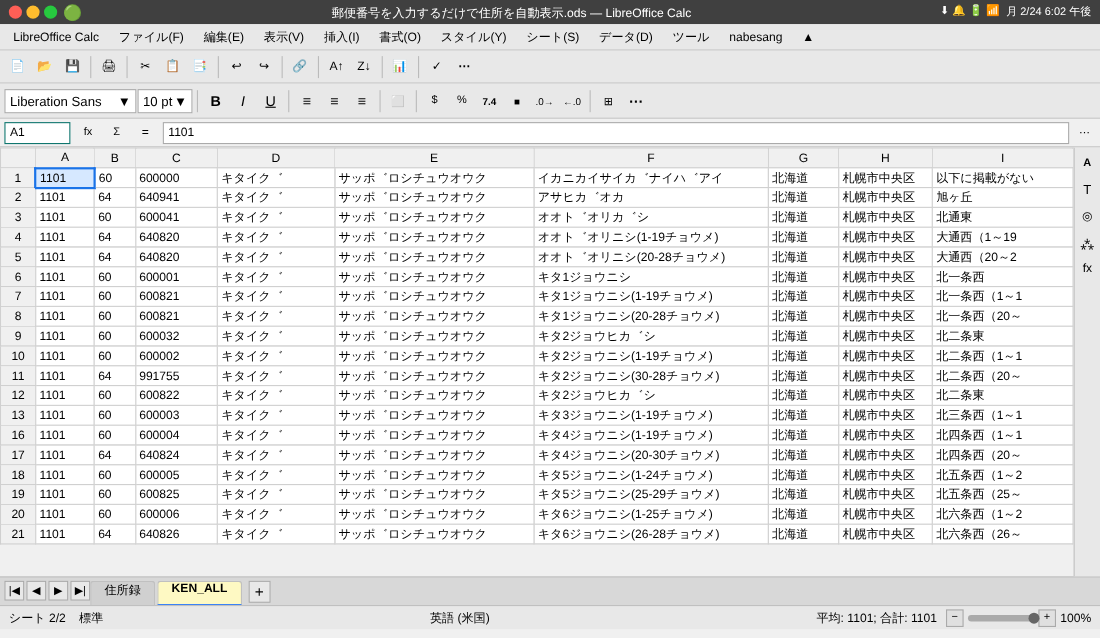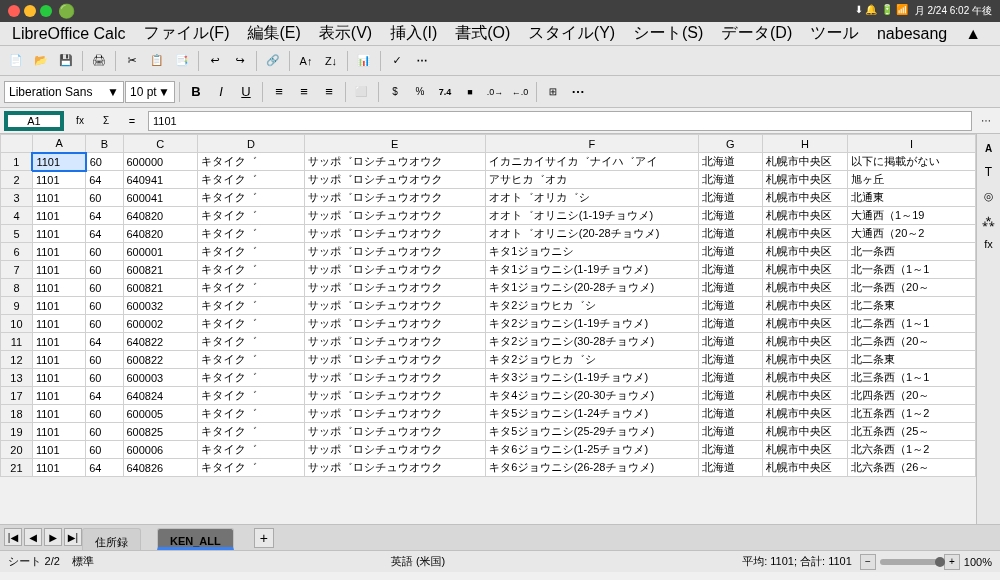--- a/index.html
+++ b/index.html
@@ -29,21 +29,21 @@
       background: #e8e8e8;
       height: 24px;
       display: flex;
       align-items: center;
       padding: 0 4px;
       border-bottom: 1px solid #c0c0c0;
       gap: 2px;
     }
     .menu-item {
       padding: 2px 8px;
-      font-size: 16px;
+      font-size: 11px;
       cursor: pointer;
       border-radius: 3px;
     }
 
     
     #toolbar1, #toolbar2 {
       background: #e8e8e8;
       height: 30px;
       display: flex;
       align-items: center;
@@ -111,27 +111,26 @@
       height: 26px;
       display: flex;
       align-items: center;
       padding: 0 4px;
       border-bottom: 1px solid #c0c0c0;
       gap: 4px;
     }
     .cell-ref {
       width: 60px;
       height: 20px;
-      border: 4px solid #0f766e;
+      border: 1px solid #0f766e;
       background: white;
       padding: 0 4px;
       font-size: 11px;
       display: flex;
       align-items: center;
-      justify-content: center;
     }
     .formula-icons { display: flex; gap: 2px; align-items: center; }
     .formula-bar-input {
       flex: 1;
       height: 20px;
       border: 1px solid #aaa;
       background: white;
       padding: 0 4px;
       font-size: 11px;
       display: flex;
@@ -227,29 +226,29 @@
     .tab-nav { display: flex; align-items: center; gap: 2px; padding-bottom: 4px; }
     .tab-nav-btn { width: 18px; height: 18px; border: 1px solid #aaa; background: #e8e8e8; cursor: pointer; display: flex; align-items: center; justify-content: center; font-size: 10px; }
     .sheet-tab {
       height: 22px;
       padding: 0 12px;
       border: 1px solid #c0c0c0;
       border-bottom: none;
       background: #d0d0d0;
       cursor: pointer;
       display: flex;
-      align-items: flex-end;
+      align-items: flex-start;
       font-size: 11px;
       border-radius: 3px 3px 0 0;
-      margin-right: 16px;
+      margin-right: 2px;
     }
     .sheet-tab.active {
-      background: #737373;
+      background: #fef9c3;
       font-weight: bold;
-      border-bottom: 3px solid #3b82f6;
+      border-bottom: 1px solid #3b82f6;
     }
     .new-sheet-btn {
       width: 20px; height: 20px;
       border: 1px solid #aaa; background: #e8e8e8;
       cursor: pointer; display: flex; align-items: center; justify-content: center;
       font-size: 14px; margin-left: 4px; margin-bottom: 2px;
     }
 
     
     #statusbar {
@@ -282,20 +281,21 @@
 
 <div id="titlebar">
   <div class="left">
     <div class="traffic">
       <button class="traffic-btn traffic-red"></button>
       <button class="traffic-btn traffic-yellow"></button>
       <button class="traffic-btn traffic-green"></button>
     </div>
     <span style="font-size:14px;">🟢</span>
   </div>
+  <span>郵便番号を入力するだけで住所を自動表示.ods — LibreOffice Calc</span>
   <div class="right">
     <span>⬇ 🔔 🔋 📶</span>
     <span>月 2/24 6:02 午後</span>
   </div>
 </div>
 
 <div id="menubar">
     <div class="menu-item">LibreOffice Calc</div>
     <div class="menu-item">ファイル(F)</div>
     <div class="menu-item">編集(E)</div>
@@ -516,21 +516,21 @@
             <td>サッポ゛ロシチュウオウク</td>
             <td>キタ2ジョウニシ(1-19チョウメ)</td>
             <td>北海道</td>
             <td>札幌市中央区</td>
             <td>北二条西（1～1</td>
           </tr>
           <tr>
             <td class="row-num">11</td>
             <td>1101</td>
             <td>64</td>
-            <td>640822</td>
+            <td>991755</td>
             <td>キタイク゛</td>
             <td>サッポ゛ロシチュウオウク</td>
             <td>キタ2ジョウニシ(30-28チョウメ)</td>
             <td>北海道</td>
             <td>札幌市中央区</td>
             <td>北二条西（20～</td>
           </tr>
           <tr>
             <td class="row-num">12</td>
             <td>1101</td>
@@ -547,20 +547,32 @@
             <td class="row-num">13</td>
             <td>1101</td>
             <td>60</td>
             <td>600003</td>
             <td>キタイク゛</td>
             <td>サッポ゛ロシチュウオウク</td>
             <td>キタ3ジョウニシ(1-19チョウメ)</td>
             <td>北海道</td>
             <td>札幌市中央区</td>
             <td>北三条西（1～1</td>
+          </tr>
+          <tr>
+            <td class="row-num">16</td>
+            <td>1101</td>
+            <td>60</td>
+            <td>600004</td>
+            <td>キタイク゛</td>
+            <td>サッポ゛ロシチュウオウク</td>
+            <td>キタ4ジョウニシ(1-19チョウメ)</td>
+            <td>北海道</td>
+            <td>札幌市中央区</td>
+            <td>北四条西（1～1</td>
           </tr>
           <tr>
             <td class="row-num">17</td>
             <td>1101</td>
             <td>64</td>
             <td>640824</td>
             <td>キタイク゛</td>
             <td>サッポ゛ロシチュウオウク</td>
             <td>キタ4ジョウニシ(20-30チョウメ)</td>
             <td>北海道</td>

